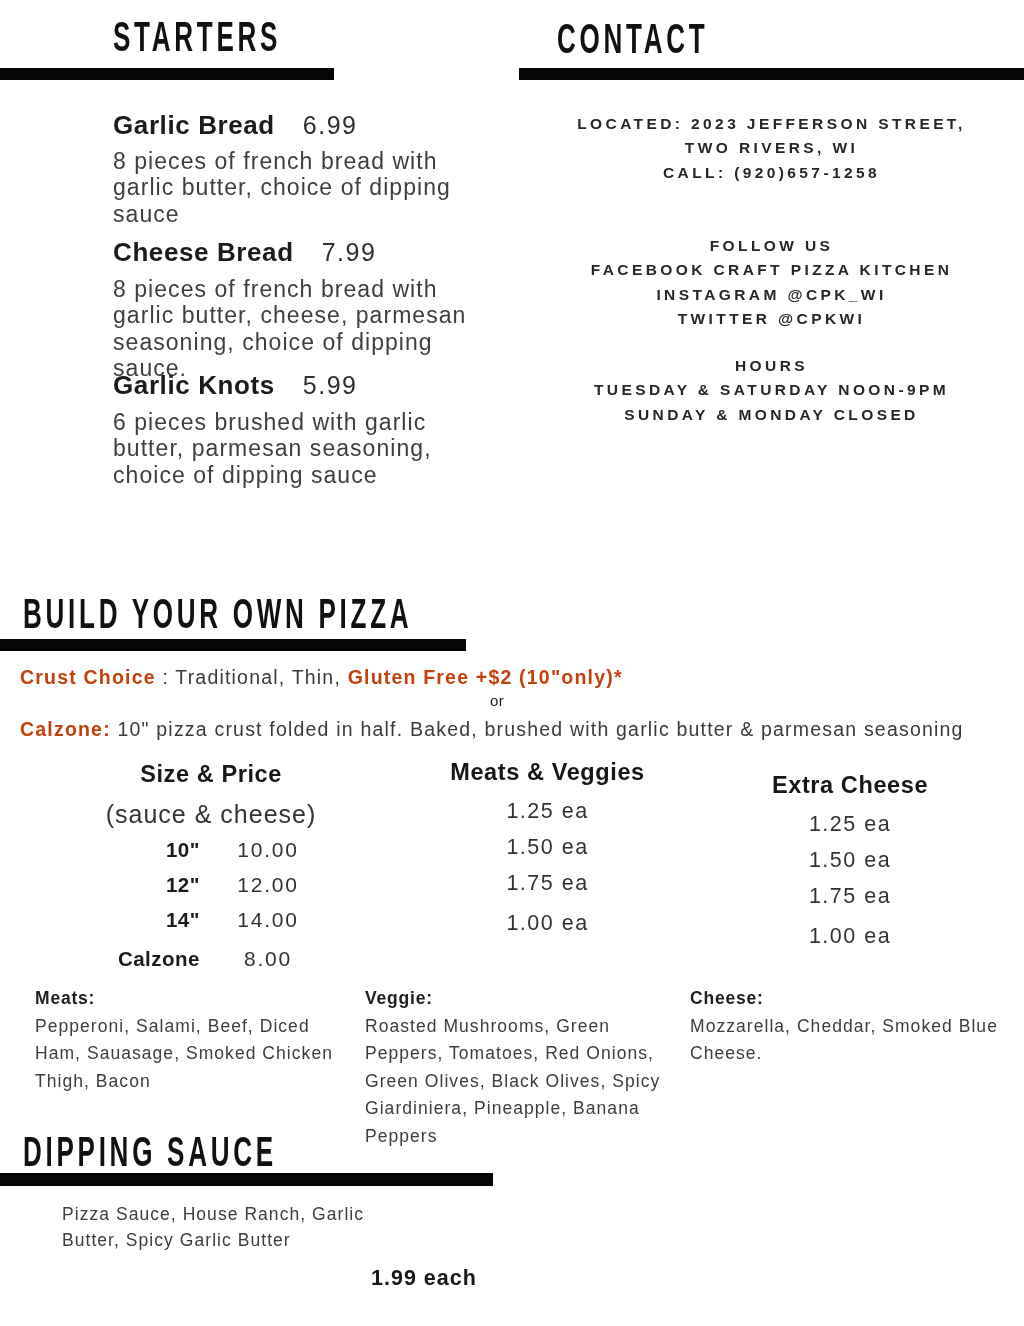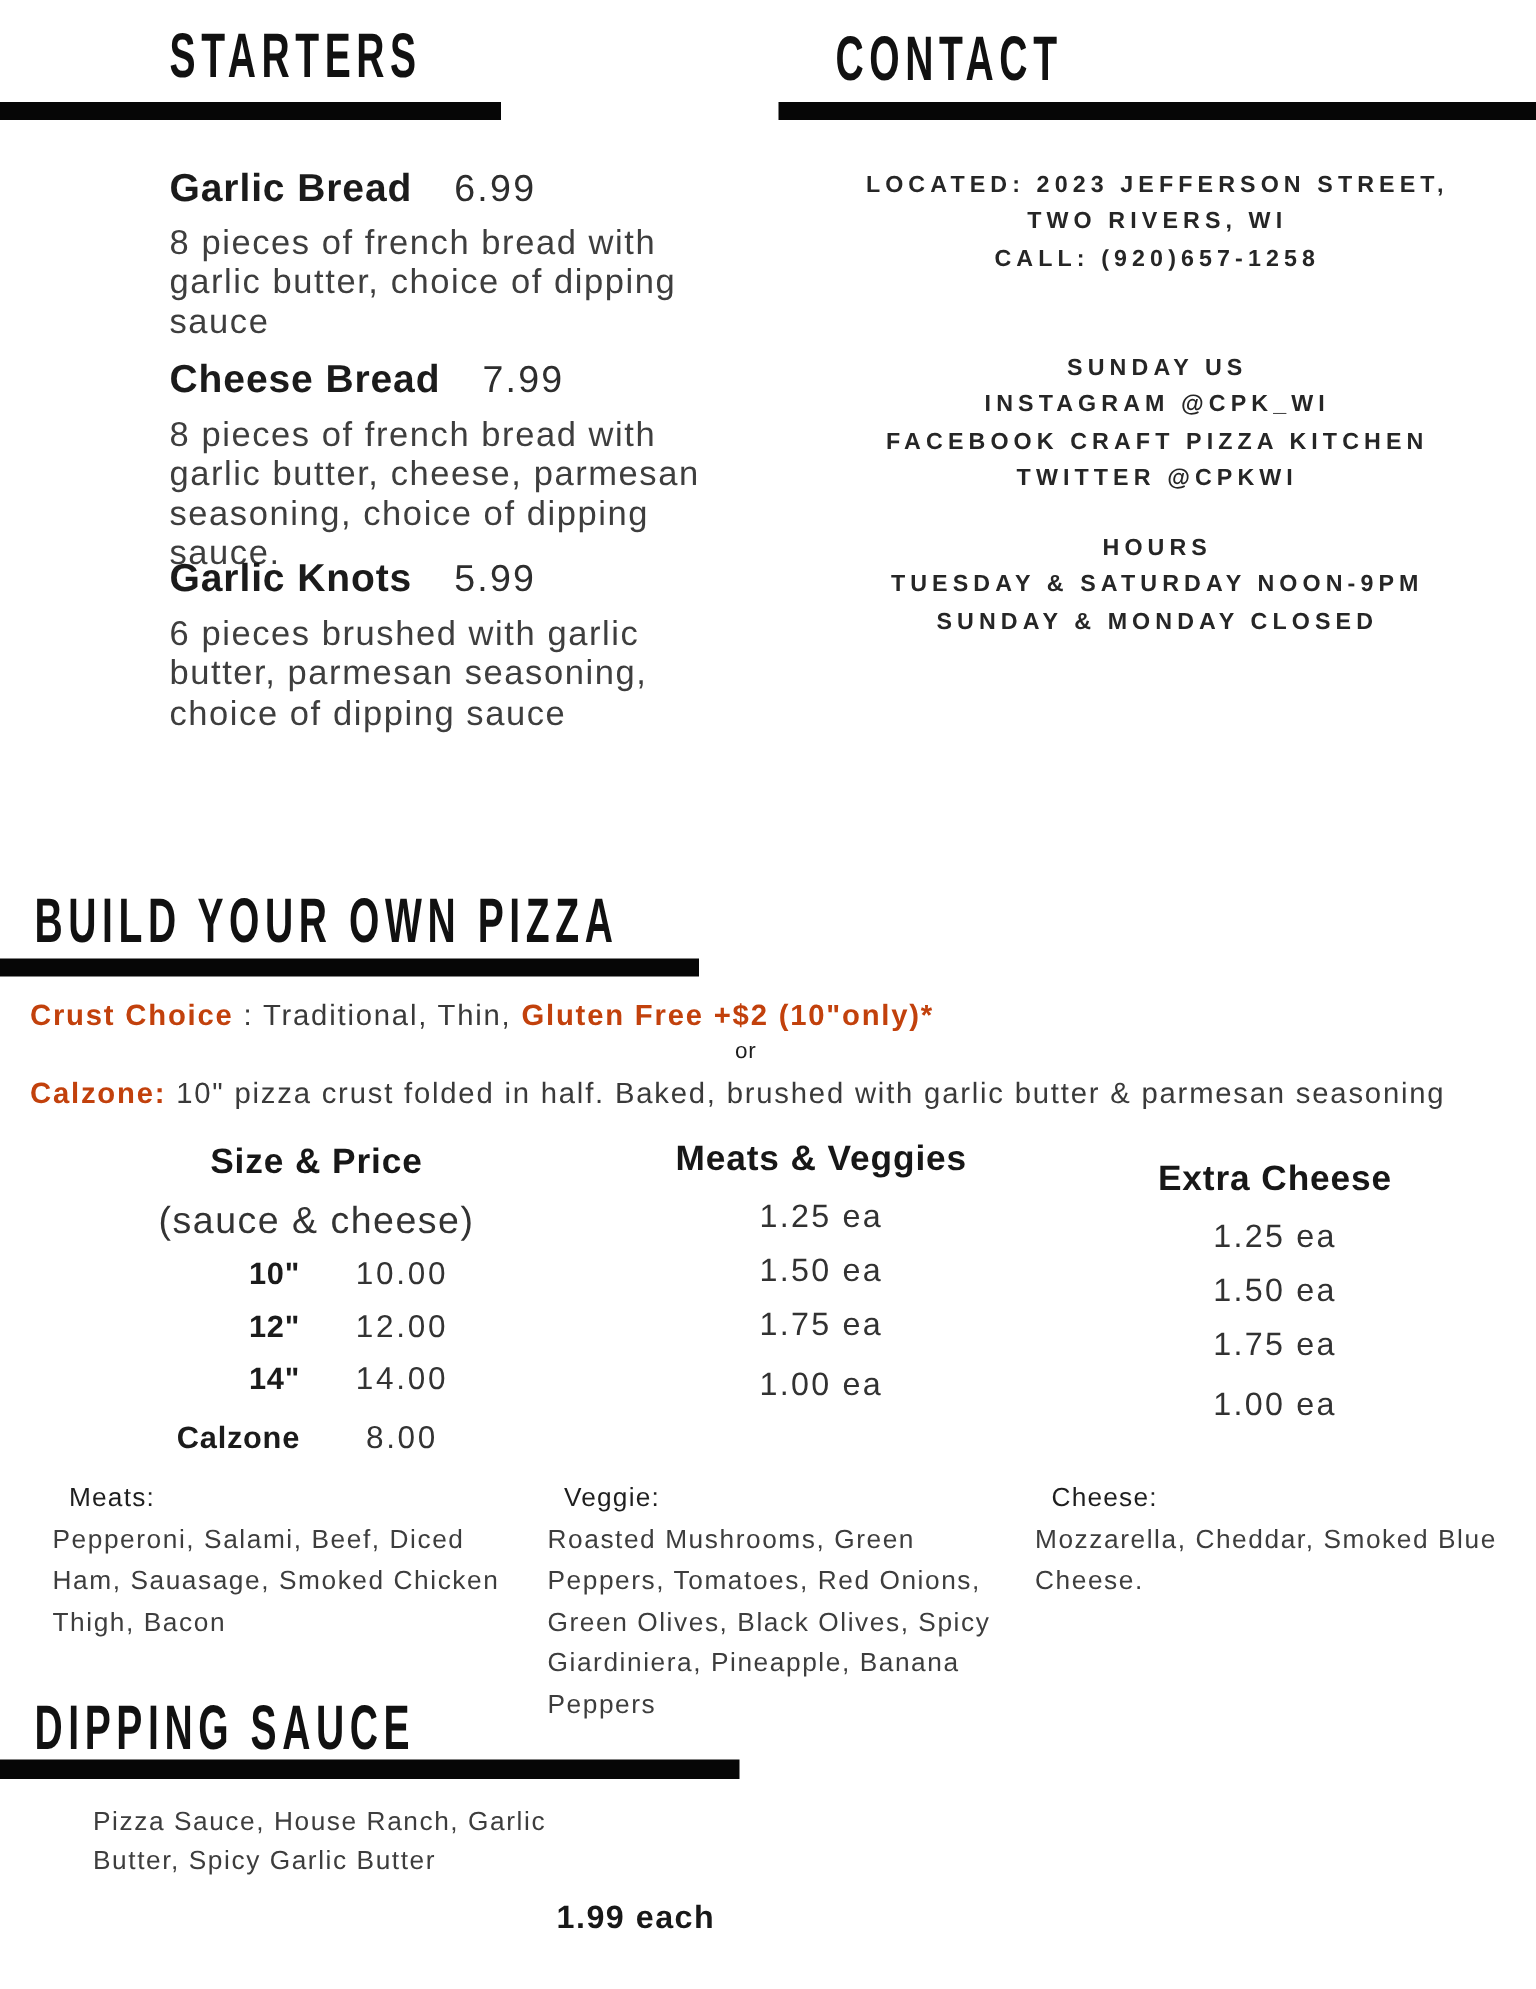--- a/index.html
+++ b/index.html
@@ -38,21 +38,21 @@
   .size-row{display:flex;justify-content:center;align-items:baseline;margin-top:11px;line-height:24px;}
   .size-row .lbl{font-weight:700;font-size:20.5px;color:#1b1b1b;width:92px;text-align:right;letter-spacing:0.5px;}
   .size-row .prc{font-size:21px;color:#333333;width:92px;text-align:center;margin-left:22px;letter-spacing:1.8px;}
   .ea-price{font-size:21.5px;color:#323232;letter-spacing:1.5px;line-height:22px;margin-top:14px;}
   .mv-col .ea-price:first-of-type{margin-top:30px;}
   .ec-col .ea-price:first-of-type{margin-top:26px;}
   .mv-col .ea-price:last-of-type,.ec-col .ea-price:last-of-type{margin-top:18px;}
 
   
   .topping{position:absolute;font-size:17.5px;line-height:27.6px;letter-spacing:1.05px;color:#3d3d3d;}
-  .topping .lbl{font-weight:400;color:#1e1e1e;letter-spacing:0.8px;margin-left:11px;}
+  .topping .lbl{font-weight:700;color:#1e1e1e;letter-spacing:0.8px;}
 
   
   .dip-text{position:absolute;left:62px;top:1201px;width:322px;font-size:17.5px;line-height:26px;letter-spacing:1.05px;color:#3d3d3d;}
   .dip-price{position:absolute;left:371px;top:1266px;font-weight:700;font-size:21.5px;color:#181818;letter-spacing:1px;}
 </style>
 </head>
 <body style="background: rgb(255, 255, 255);">
 
 <div class="page">
 
@@ -80,23 +80,23 @@
   <div class="display-heading" style="left:557px;top:18px;">CONTACT</div>
   <div class="rule" style="left:519px;top:68px;width:505px;height:12px;"></div>
 
   <div class="contact-block" style="top:112px;">
     <div>LOCATED: 2023 JEFFERSON STREET,</div>
     <div>TWO RIVERS, WI</div>
     <div>CALL: (920)657-1258</div>
   </div>
 
   <div class="contact-block" style="top:234px;">
-    <div>SUNDAY US</div>
+    <div>FOLLOW US</div>
+    <div>FACEBOOK CRAFT PIZZA KITCHEN</div>
     <div>INSTAGRAM @CPK_WI</div>
-    <div>FACEBOOK CRAFT PIZZA KITCHEN</div>
     <div>TWITTER @CPKWI</div>
   </div>
 
   <div class="contact-block" style="top:354px;">
     <div>HOURS</div>
     <div>TUESDAY &amp; SATURDAY NOON-9PM</div>
     <div>SUNDAY &amp; MONDAY CLOSED</div>
   </div>
 
   <div class="display-heading" style="left:23px;top:593px;">BUILD YOUR OWN PIZZA</div>

